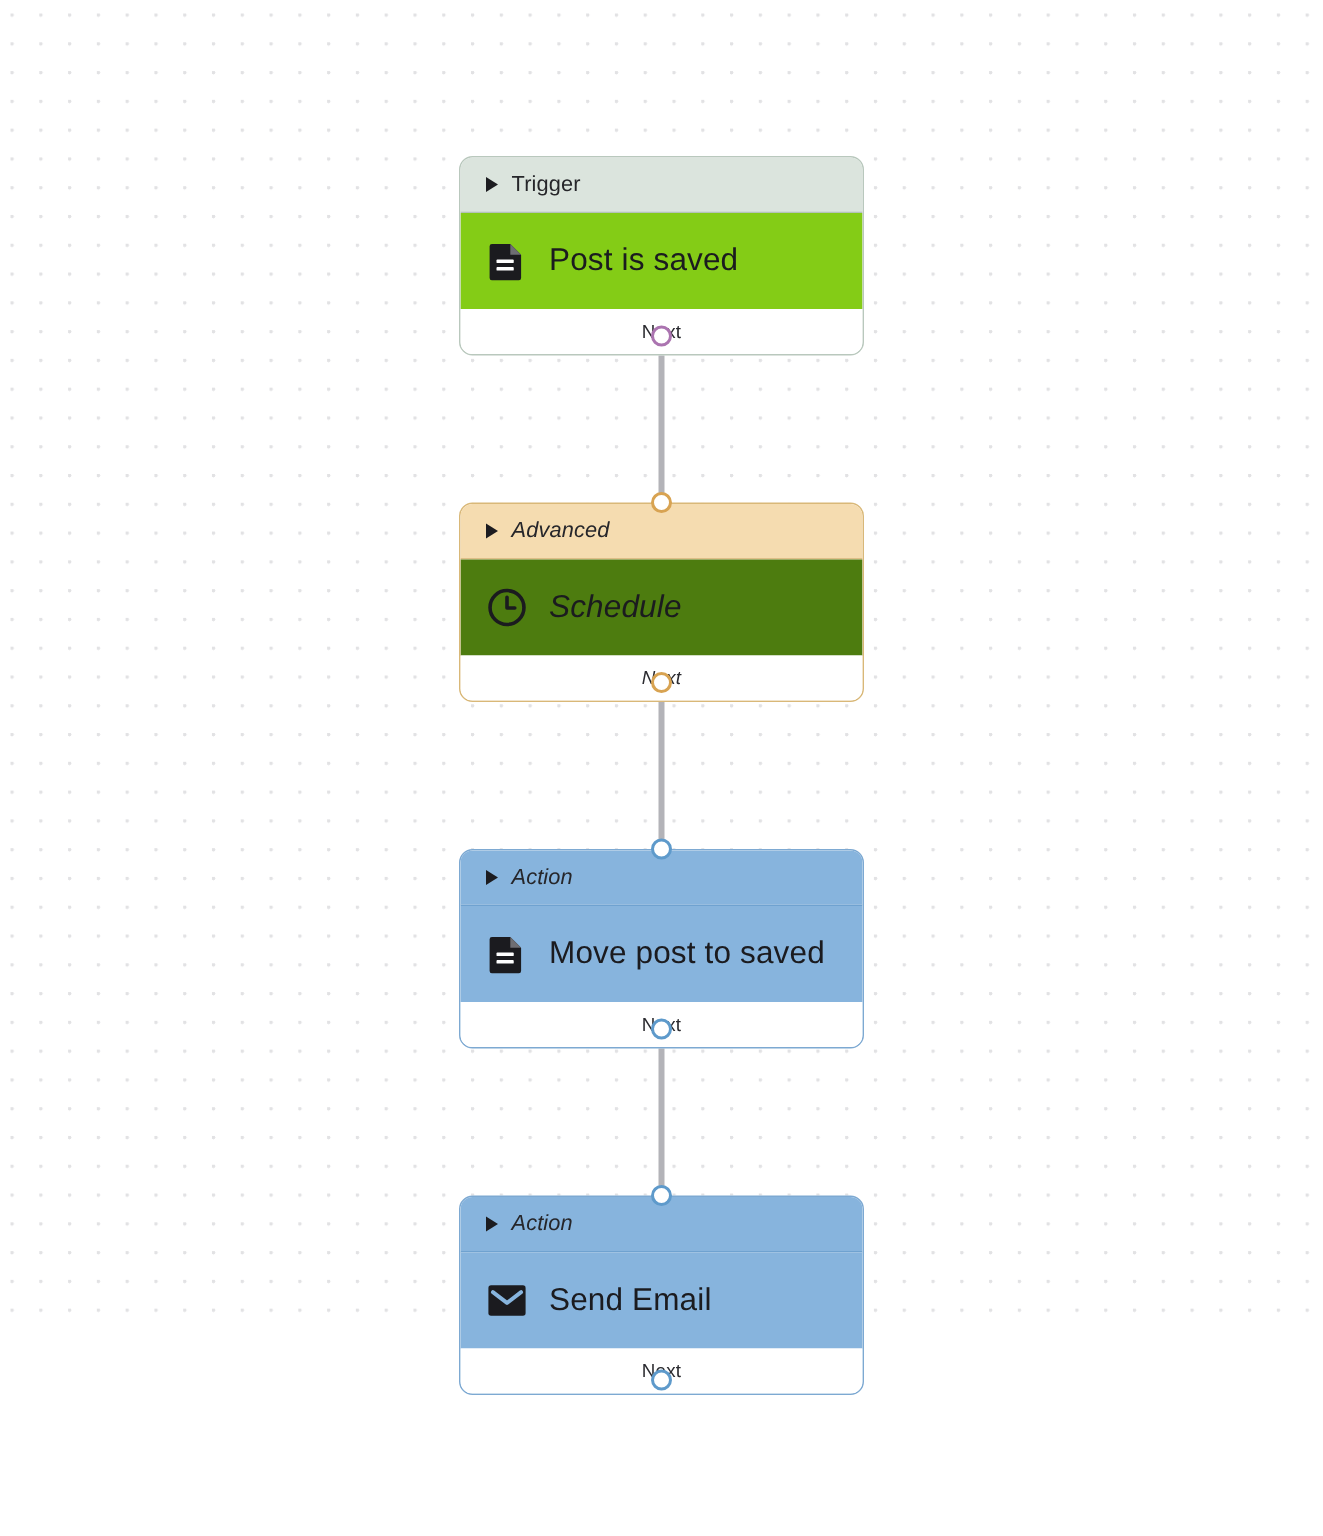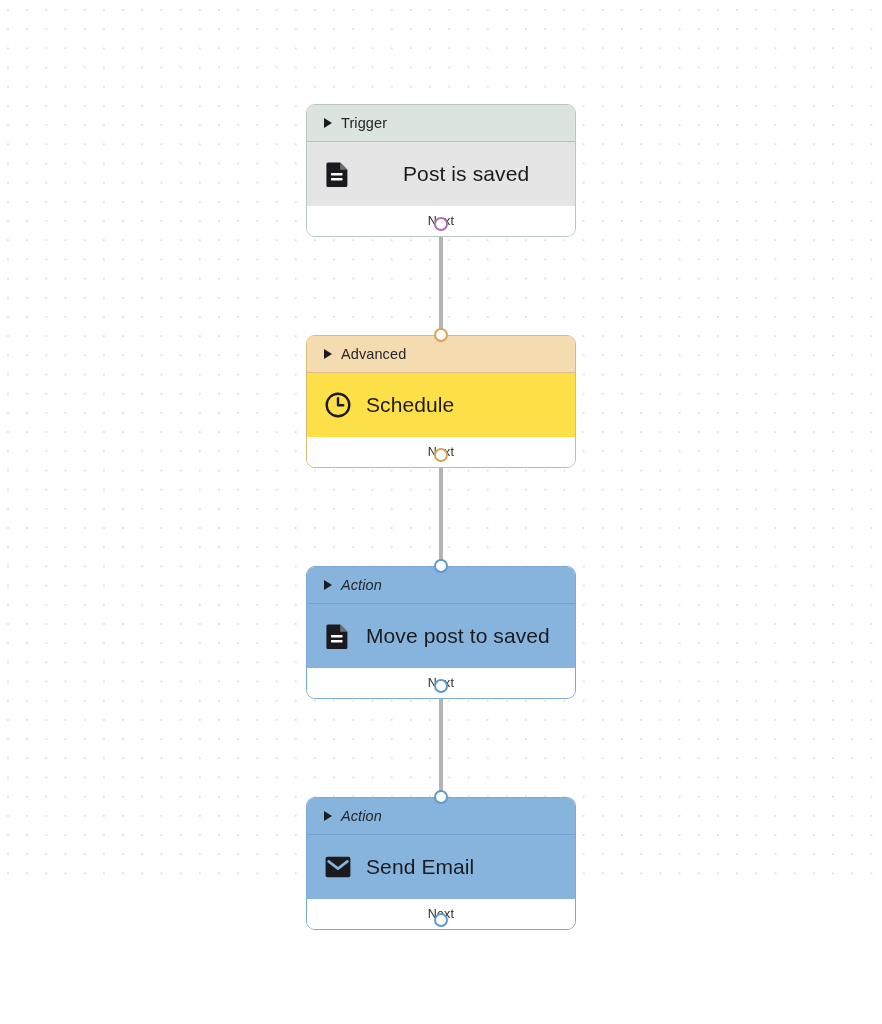--- a/index.html
+++ b/index.html
@@ -119,26 +119,26 @@
     background: #ffffff;
     box-sizing: border-box;
     left: 434px;
     z-index: 6;
   }
 
   
   .t-trigger  .node-inner  { border-color: #b9c8bd; }
   .t-trigger  .node-header { background: #dbe4dd; }
   .t-trigger  .node-divider{ background: #b4c3b8; }
-  .t-trigger  .node-body   { background: #e5e5e5; gap: 37px; }
-
-  .t-advanced .node-inner  { border-color: #d9b878; }
+  .t-trigger  .node-body   { background: #84cc16; }
+
+  .t-advanced .node-inner  { border-color: #d9b878; font-style: italic; }
   .t-advanced .node-header { background: #f5dcb0; }
   .t-advanced .node-divider{ background: #ddbe86; }
-  .t-advanced .node-body   { background: #fde047; }
+  .t-advanced .node-body   { background: #4d7c0f; }
 
   .t-action   .node-inner  { border-color: #7da9d2; }
   .t-action   .node-header { background: #87b4dd; font-style: italic; }
   .t-action   .node-divider{ background: #6fa2d0; }
   .t-action   .node-body   { background: #87b4dd; }
 
   .port.p-purple { border: 2.5px solid #ab74b0; }
   .port.p-orange { border: 2.5px solid #d8a352; }
   .port.p-blue   { border: 2.5px solid #5e9acb; }
 </style>

